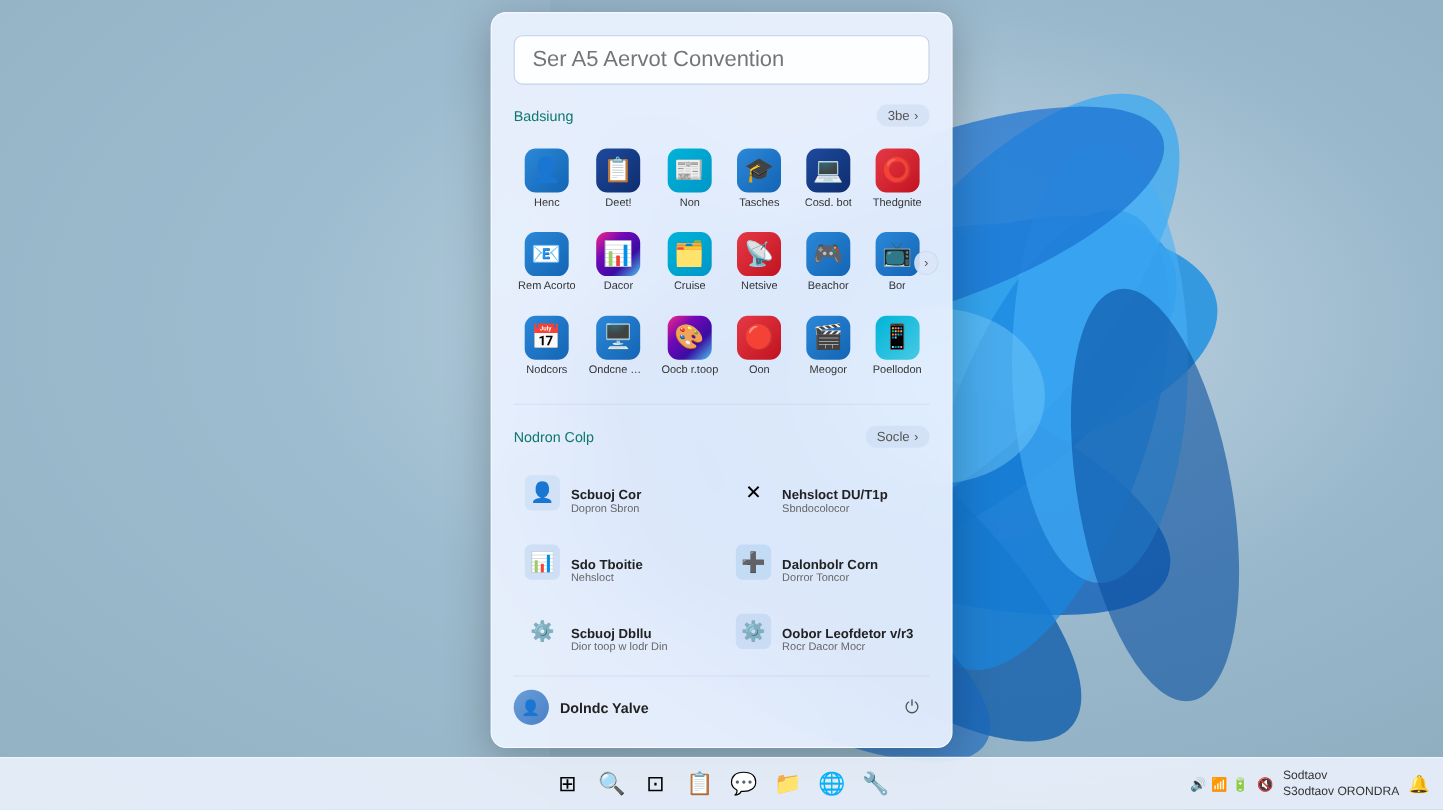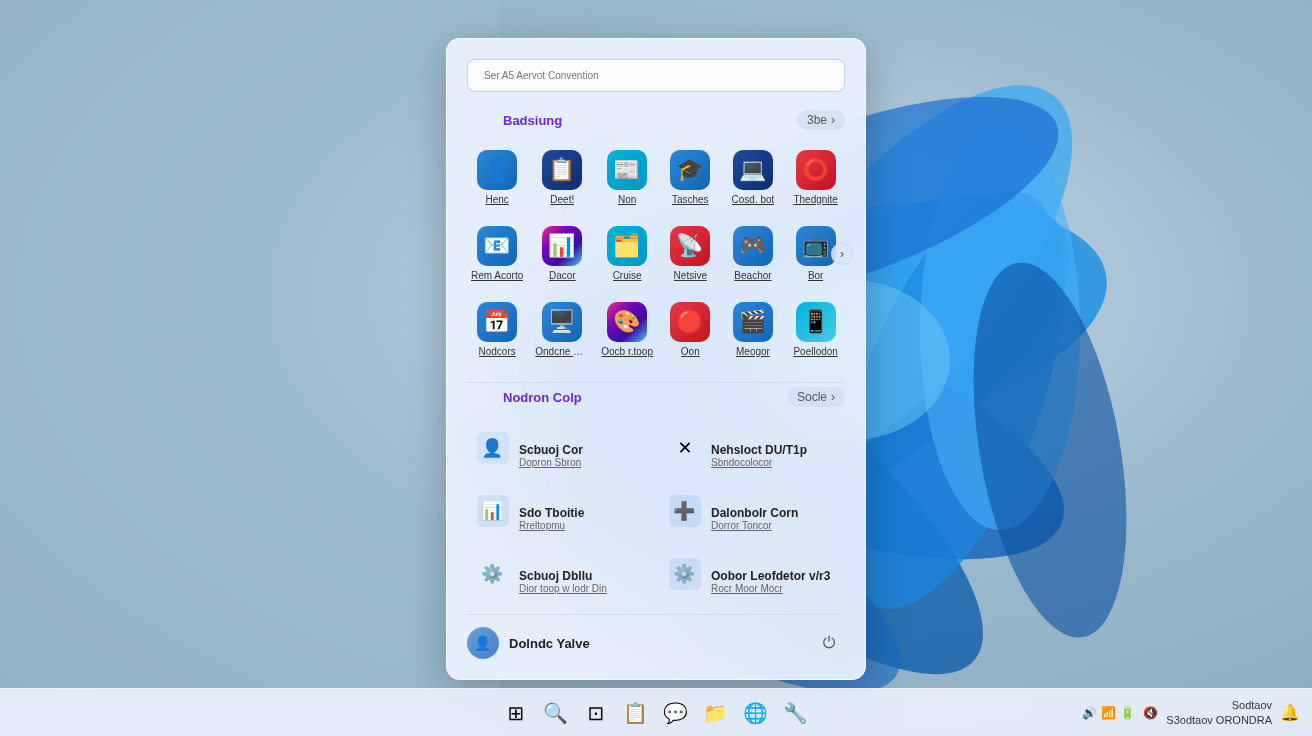--- a/index.html
+++ b/index.html
@@ -67,21 +67,20 @@
       display: flex;
       align-items: center;
       gap: 4px;
       font-size: 12px;
       color: #333;
     }
 
     .taskbar-time {
       font-size: 11px;
       color: #333;
-      text-align: right;
       line-height: 1.3;
     }
 
     
     .start-menu {
       position: absolute;
       bottom: 56px;
       left: 50%;
       transform: translateX(-50%);
       width: 420px;
@@ -93,39 +92,38 @@
       border: 1px solid rgba(255,255,255,0.7);
     }
 
     
     .search-bar {
       width: 100%;
       padding: 10px 16px;
       border-radius: 8px;
       border: 1px solid rgba(180,200,230,0.8);
       background: rgba(255,255,255,0.9);
-      font-size: 10px;
+      font-size: 20px;
       color: #555;
       outline: none;
       margin-bottom: 18px;
     }
 
     
     .section-header {
       display: flex;
       align-items: center;
       justify-content: space-between;
       margin-bottom: 12px;
     }
 
     .section-title {
       font-size: 13px;
-      font-weight: 700;
-      color: #6d28d9;
-      margin-left: 36px;
+      font-weight: 400;
+      color: #0f766e;
     }
 
     .section-more-btn {
       display: flex;
       align-items: flex-start;
       gap: 4px;
       font-size: 12px;
       color: #555;
       background: rgba(200,215,240,0.5);
       border: none;
@@ -163,21 +161,20 @@
     }
 
     .app-label {
       font-size: 10px;
       color: #333;
       line-height: 1.2;
       max-width: 54px;
       overflow: hidden;
       text-overflow: ellipsis;
       white-space: nowrap;
-      text-decoration: underline;
     }
 
     
     .scroll-arrow {
       position: absolute;
       right: -8px;
       top: 50%;
       transform: translateY(-50%);
       width: 22px;
       height: 22px;
@@ -192,21 +189,21 @@
       border: 1px solid rgba(200,215,235,0.8);
     }
 
     .apps-grid-container {
       position: relative;
     }
 
     
     .recent-section {
       border-top: 1px solid rgba(180,200,230,0.4);
-      padding-top: 4px;
+      padding-top: 19px;
     }
 
     .recent-items {
       display: grid;
       grid-template-columns: 1fr 1fr;
       gap: 6px;
     }
 
     .recent-item {
       display: flex;
@@ -242,21 +239,20 @@
       text-overflow: ellipsis;
       margin-top: 16px;
     }
 
     .recent-sub {
       font-size: 10px;
       color: #666;
       white-space: nowrap;
       overflow: hidden;
       text-overflow: ellipsis;
-      text-decoration: underline;
     }
 
     
     .user-bar {
       display: flex;
       align-items: center;
       justify-content: space-between;
       border-top: 1px solid rgba(180,200,230,0.4);
       padding-top: 12px;
       margin-top: 12px;
@@ -467,42 +463,42 @@
     <div class="recent-icon" style="background:#88820;">✕</div>
     <div class="recent-text">
       <div class="recent-name">Nehsloct DU/T1p</div>
       <div class="recent-sub">Sbndocolocor</div>
     </div>
   </div>
           <div class="recent-item">
     <div class="recent-icon" style="background:#4a7fc820;">📊</div>
     <div class="recent-text">
       <div class="recent-name">Sdo Tboitie</div>
-      <div class="recent-sub">Rreltopmu</div>
+      <div class="recent-sub">Nehsloct</div>
     </div>
   </div>
           <div class="recent-item">
     <div class="recent-icon" style="background:#2080c820;">➕</div>
     <div class="recent-text">
       <div class="recent-name">Dalonbolr Corn</div>
       <div class="recent-sub">Dorror Toncor</div>
     </div>
   </div>
           <div class="recent-item">
     <div class="recent-icon" style="background:#88820;">⚙️</div>
     <div class="recent-text">
       <div class="recent-name">Scbuoj Dbllu</div>
       <div class="recent-sub">Dior toop w lodr Din</div>
     </div>
   </div>
           <div class="recent-item">
     <div class="recent-icon" style="background:#4a7fc820;">⚙️</div>
     <div class="recent-text">
       <div class="recent-name">Oobor Leofdetor v/r3</div>
-      <div class="recent-sub">Rocr Moor Mocr</div>
+      <div class="recent-sub">Rocr Dacor Mocr</div>
     </div>
   </div>
         </div>
     </div>
 
     
     <div class="user-bar">
       <div class="user-info">
         <div class="user-avatar">👤</div>
         <span class="user-name">Dolndc Yalve</span>

